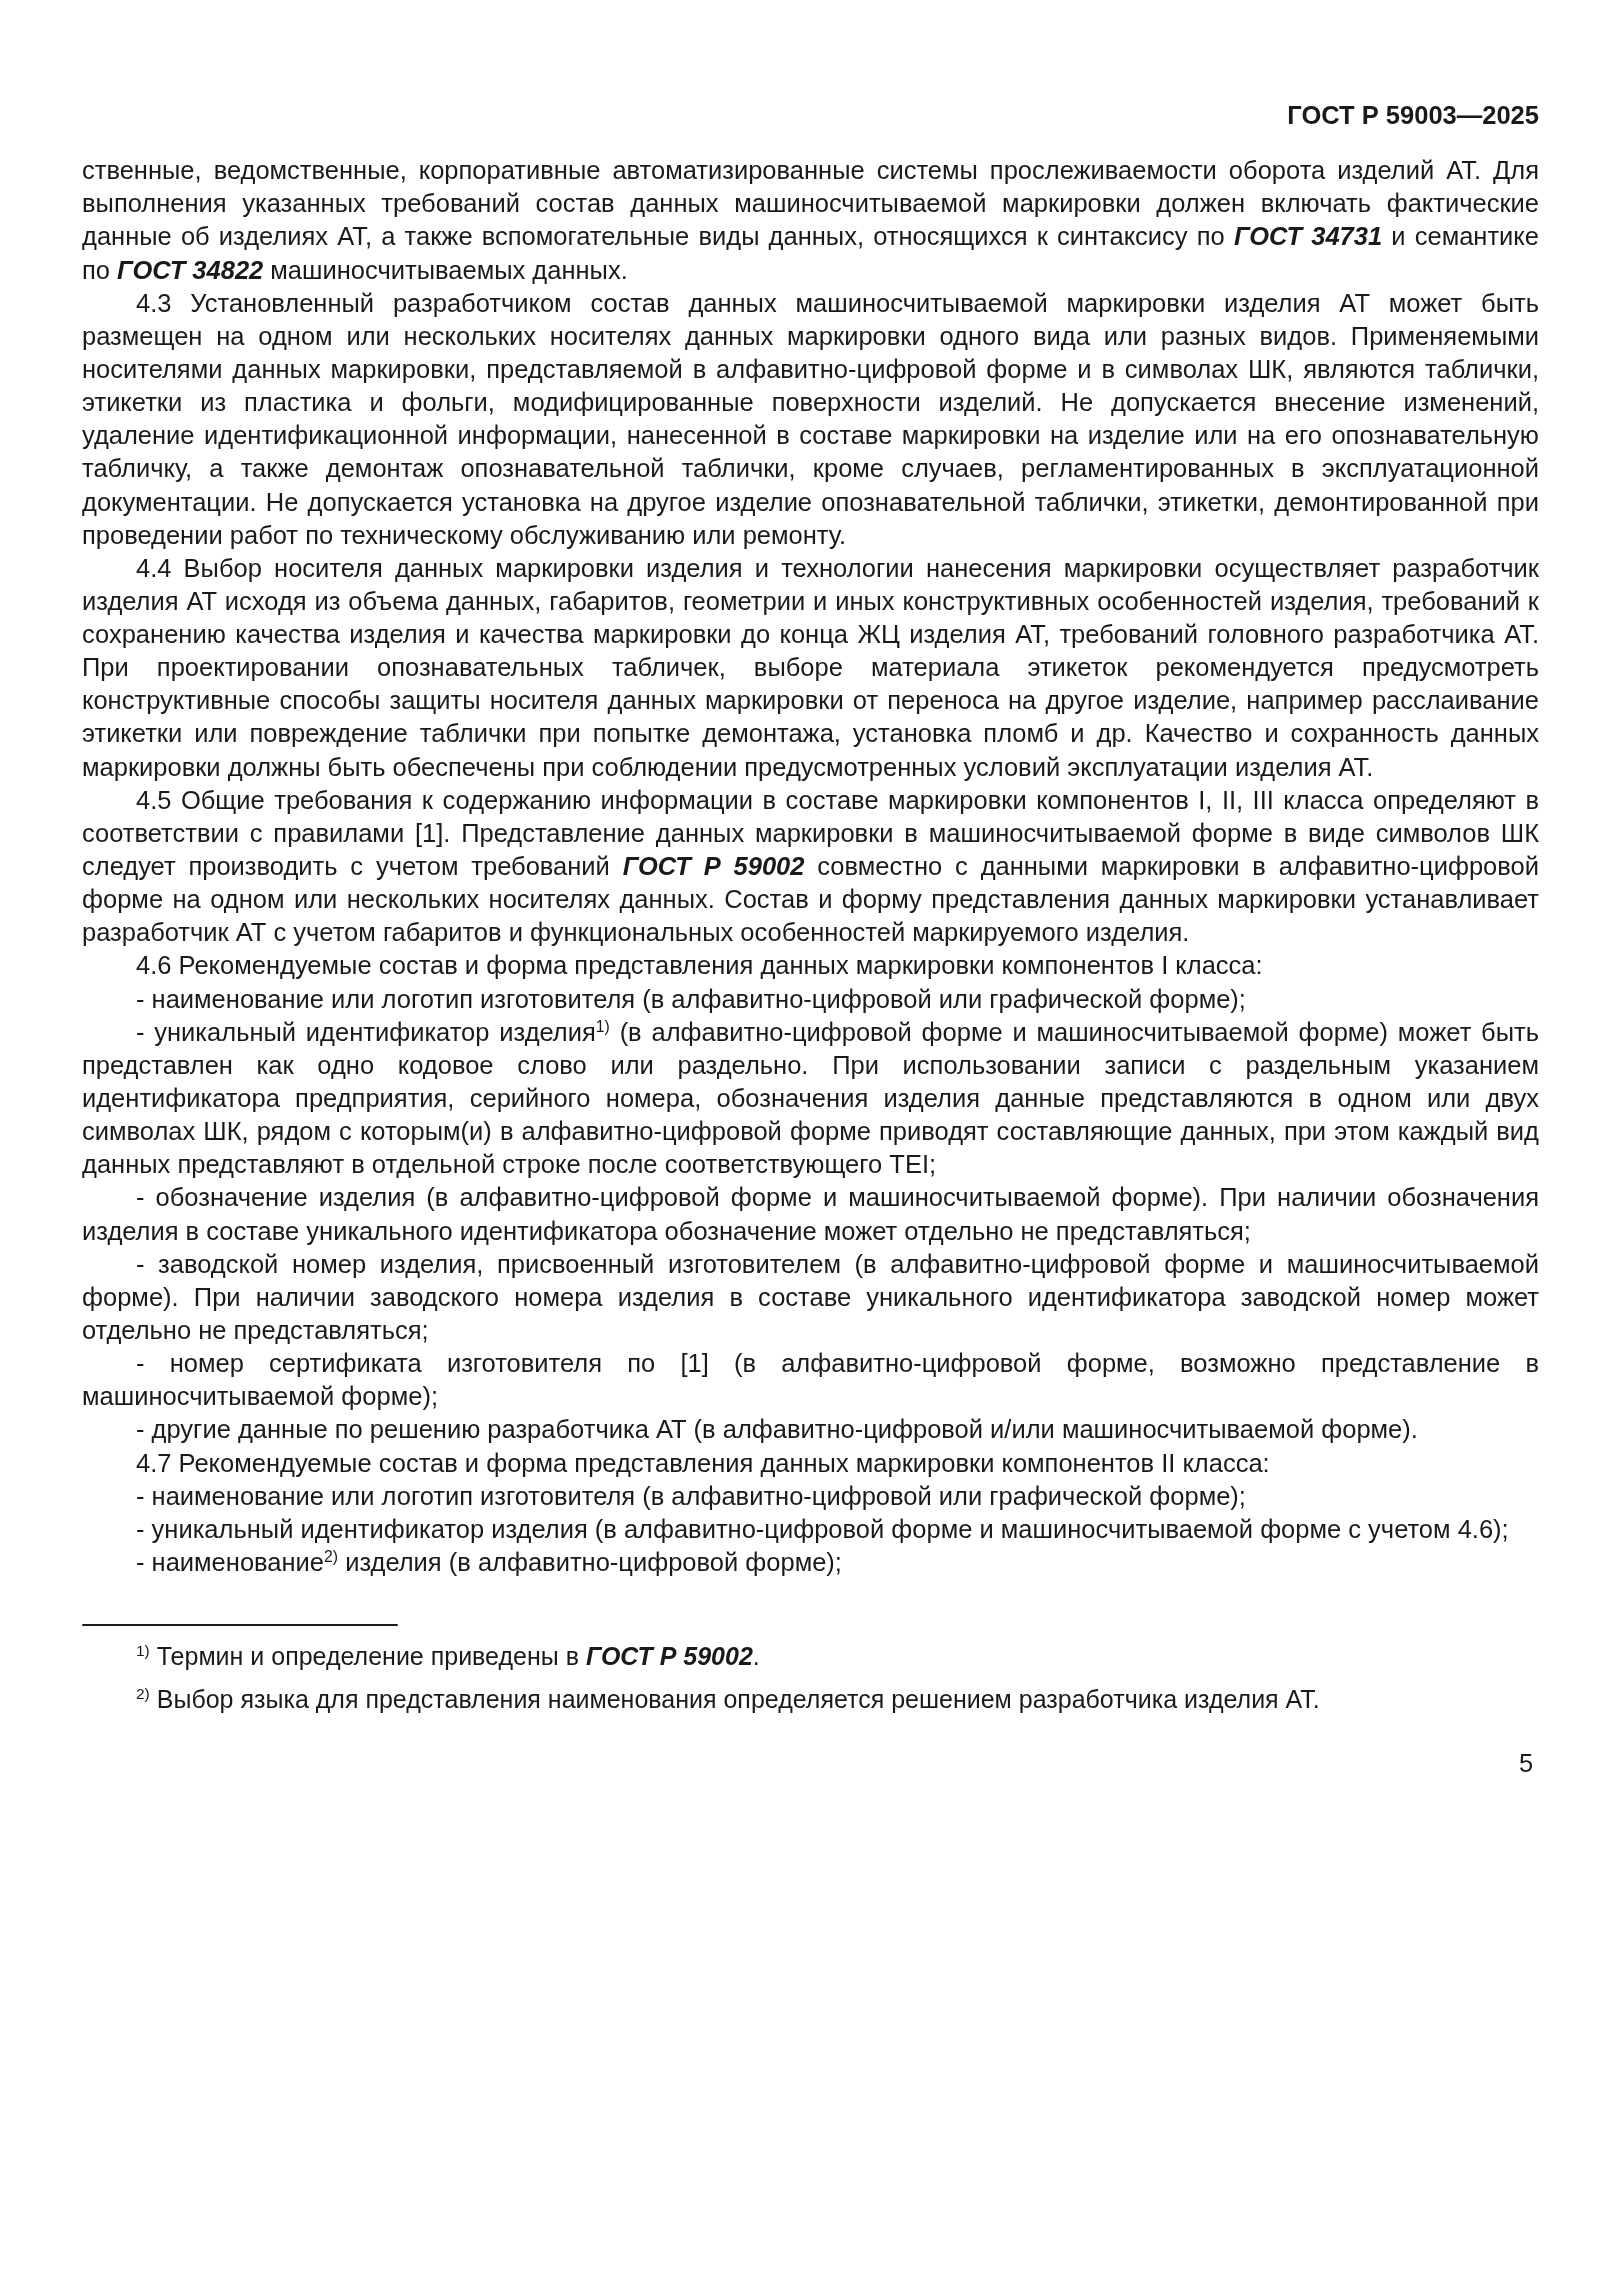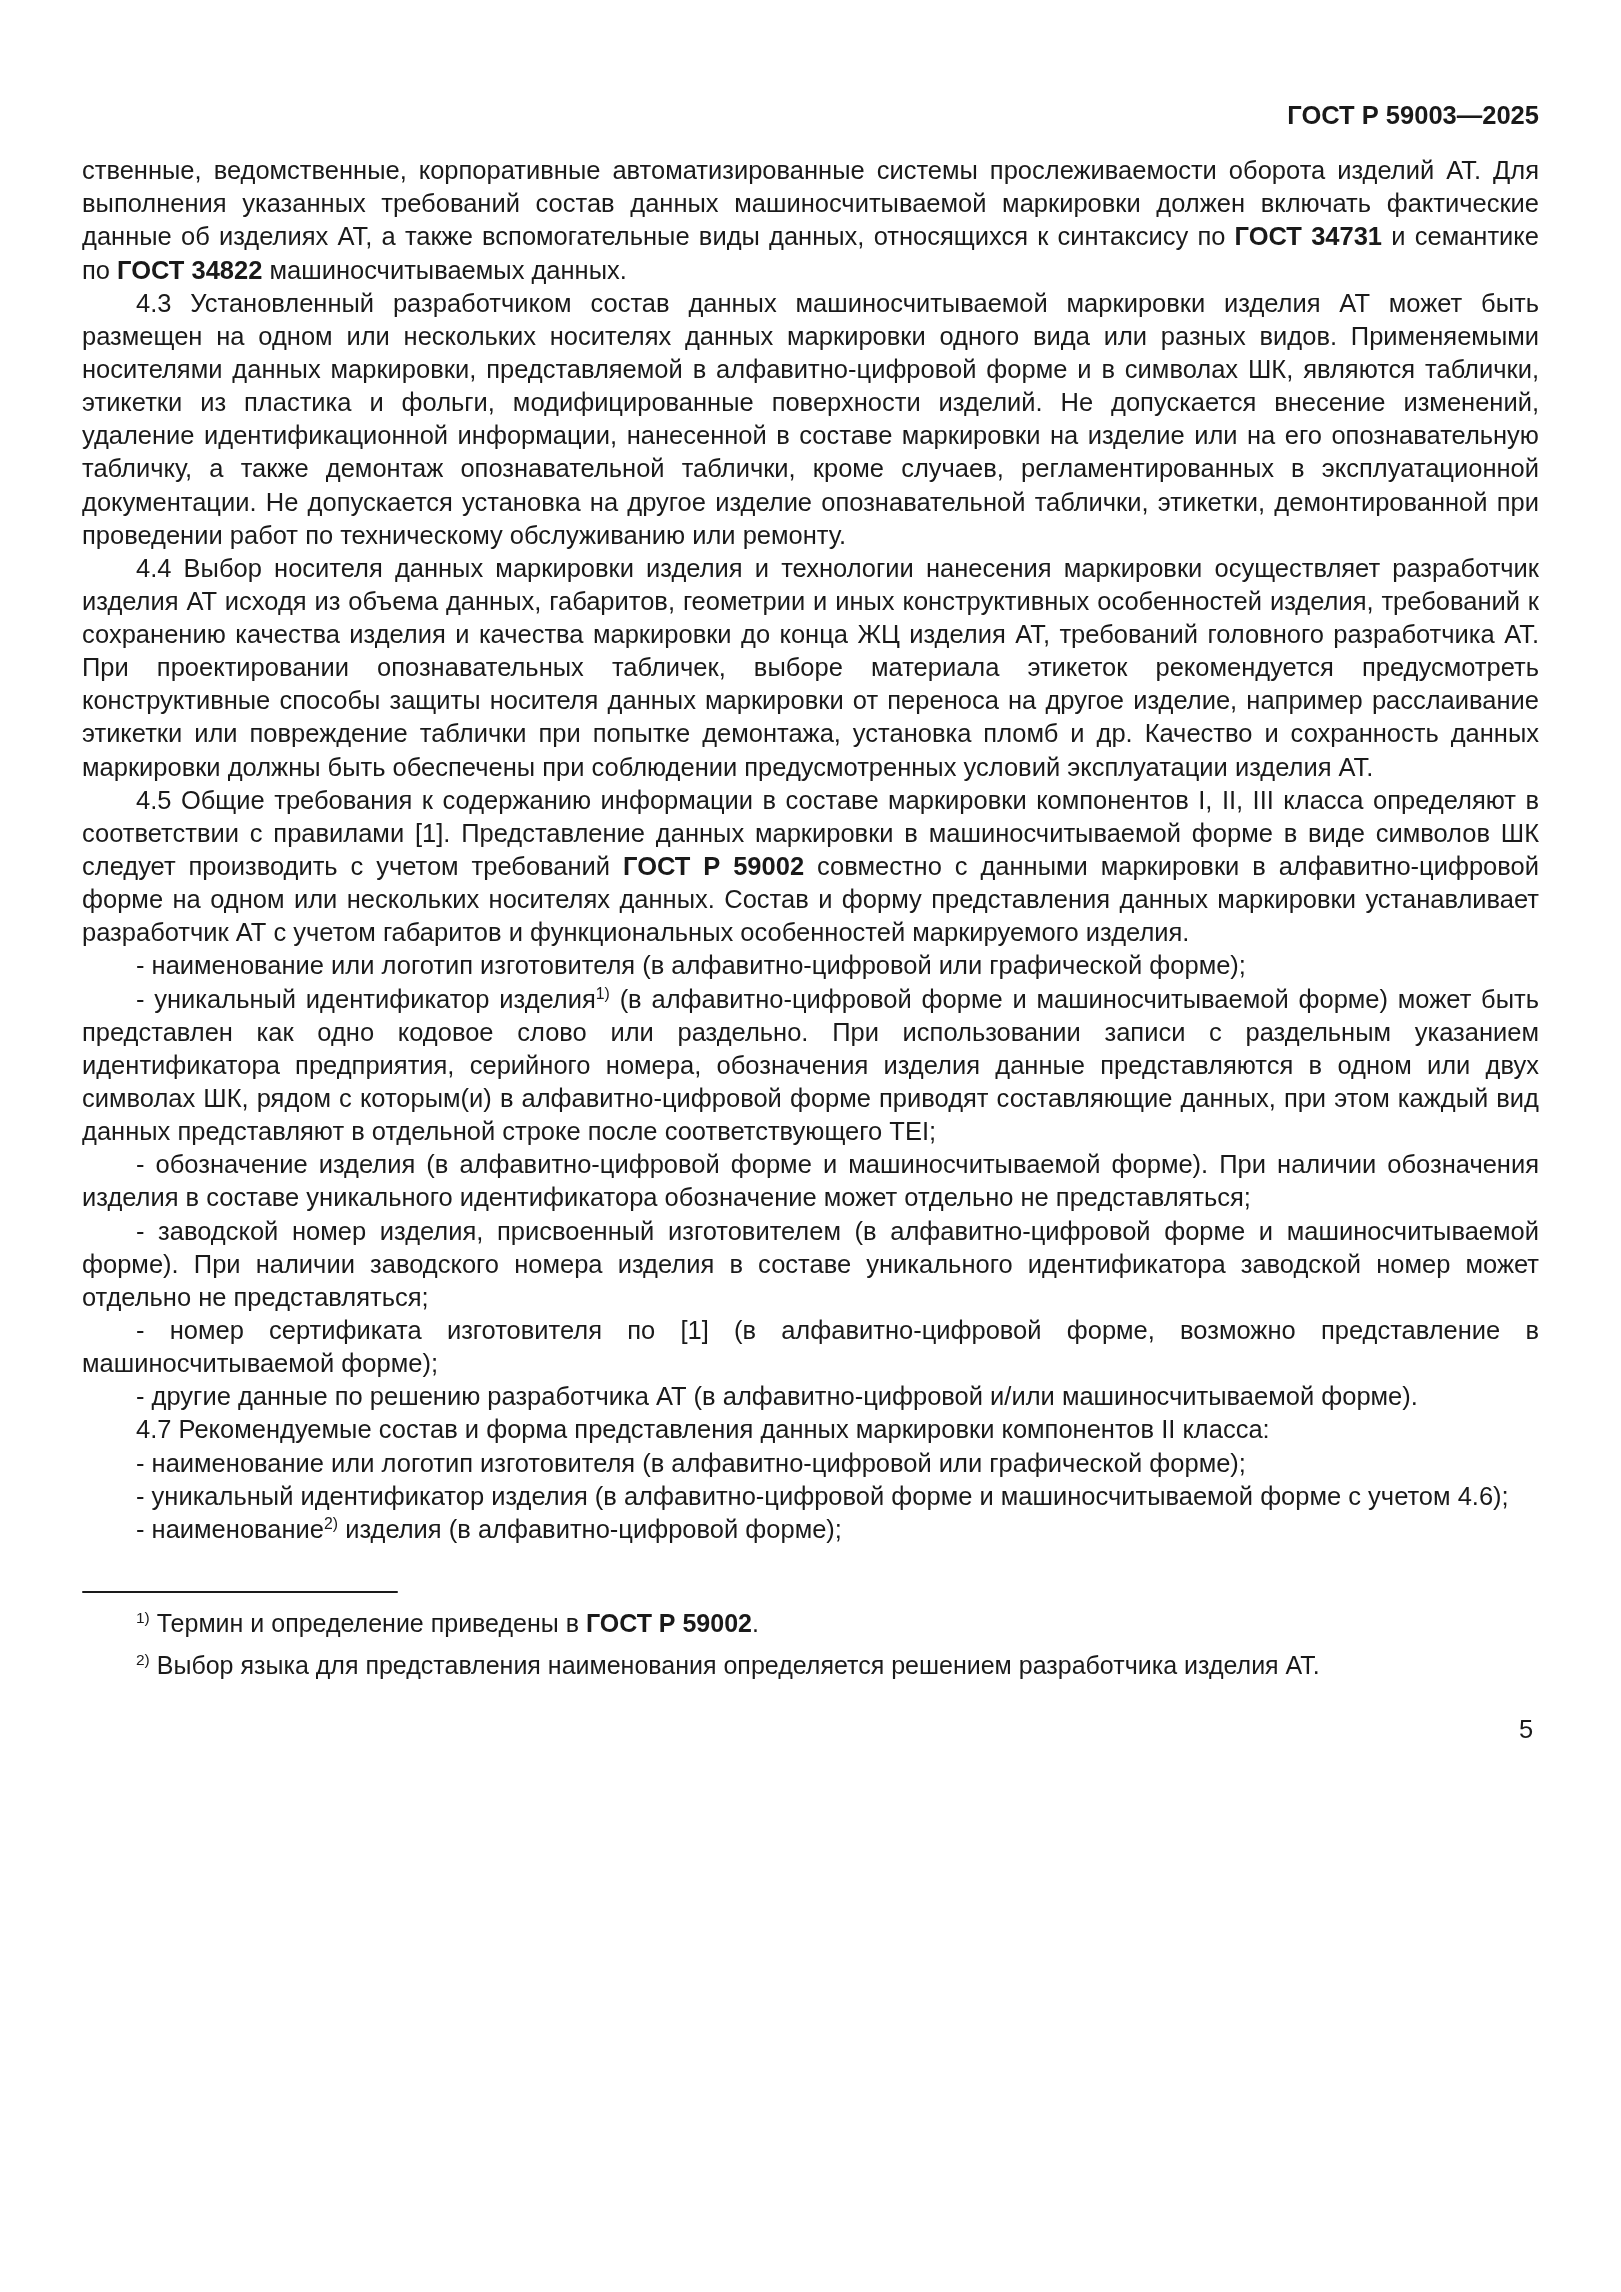--- a/index.html
+++ b/index.html
@@ -35,21 +35,21 @@
   }
   .para {
     margin: 0;
     text-indent: 54px;
   }
   .para.no-indent { text-indent: 0; }
   sup {
     font-size: 0.62em;
     line-height: 0;
   }
-  strong, .bold { font-weight: 700; }
+  strong, .bold { font-weight: 700; font-style: italic; }
   .footnote-section { margin-top: 45px; }
   .fn-rule {
     width: 316px;
     border: 0;
     border-top: 2px solid var(--text-color, #1a1a1a);
     margin: 0 0 13.7px 0;
   }
   .footnote {
     margin: 0 0 9.8px 0;
     font-size: 25px;
@@ -70,20 +70,21 @@
 <div class="page">
   <div class="content">
 
     <div class="running-header">ГОСТ Р 59003—2025</div>
 
     <div class="body-text">
         <p class="para no-indent"><span>ственные, ведомственные, корпоративные автоматизированные системы прослеживаемости оборота изделий АТ. Для выполнения указанных требований состав данных машиносчитываемой маркировки должен включать фактические данные об изделиях АТ, а также вспомогательные виды данных, относящихся к синтаксису по </span><strong>ГОСТ 34731</strong><span> и семантике по </span><strong>ГОСТ 34822</strong><span> машиносчитываемых данных.</span></p>
         <p class="para"><span>4.3 Установленный разработчиком состав данных машиносчитываемой маркировки изделия АТ может быть размещен на одном или нескольких носителях данных маркировки одного вида или разных видов. Применяемыми носителями данных маркировки, представляемой в алфавитно-цифровой форме и в символах ШК, являются таблички, этикетки из пластика и фольги, модифицированные поверхности изделий. Не допускается внесение изменений, удаление идентификационной информации, нанесенной в составе маркировки на изделие или на его опознавательную табличку, а также демонтаж опознавательной таблички, кроме случаев, регламентированных в эксплуатационной документации. Не допускается установка на другое изделие опознавательной таблички, этикетки, демонтированной при проведении работ по техническому обслуживанию или ремонту.</span></p>
         <p class="para"><span>4.4 Выбор носителя данных маркировки изделия и технологии нанесения маркировки осуществляет разработчик изделия АТ исходя из объема данных, габаритов, геометрии и иных конструктивных особенностей изделия, требований к сохранению качества изделия и качества маркировки до конца ЖЦ изделия АТ, требований головного разработчика АТ. При проектировании опознавательных табличек, выборе материала этикеток рекомендуется предусмотреть конструктивные способы защиты носителя данных маркировки от переноса на другое изделие, например расслаивание этикетки или повреждение таблички при попытке демонтажа, установка пломб и др. Качество и сохранность данных маркировки должны быть обеспечены при соблюдении предусмотренных условий эксплуатации изделия АТ.</span></p>
         <p class="para"><span>4.5 Общие требования к содержанию информации в составе маркировки компонентов I, II, III класса определяют в соответствии с правилами [1]. Представление данных маркировки в машиносчитываемой форме в виде символов ШК следует производить с учетом требований </span><strong>ГОСТ Р 59002</strong><span> совместно с данными маркировки в алфавитно-цифровой форме на одном или нескольких носителях данных. Состав и форму представления данных маркировки устанавливает разработчик АТ с учетом габаритов и функциональных особенностей маркируемого изделия.</span></p>
+        <p class="para"><span>4.6 Рекомендуемые состав и форма представления данных маркировки компонентов I класса:</span></p>
         <p class="para"><span>- наименование или логотип изготовителя (в алфавитно-цифровой или графической форме);</span></p>
         <p class="para"><span>- уникальный идентификатор изделия</span><sup>1)</sup><span> (в алфавитно-цифровой форме и машиносчитываемой форме) может быть представлен как одно кодовое слово или раздельно. При использовании записи с раздельным указанием идентификатора предприятия, серийного номера, обозначения изделия данные представляются в одном или двух символах ШК, рядом с которым(и) в алфавитно-цифровой форме приводят составляющие данных, при этом каждый вид данных представляют в отдельной строке после соответствующего TEI;</span></p>
         <p class="para"><span>- обозначение изделия (в алфавитно-цифровой форме и машиносчитываемой форме). При наличии обозначения изделия в составе уникального идентификатора обозначение может отдельно не представляться;</span></p>
         <p class="para"><span>- заводской номер изделия, присвоенный изготовителем (в алфавитно-цифровой форме и машиносчитываемой форме). При наличии заводского номера изделия в составе уникального идентификатора заводской номер может отдельно не представляться;</span></p>
         <p class="para"><span>- номер сертификата изготовителя по [1] (в алфавитно-цифровой форме, возможно представление в машиносчитываемой форме);</span></p>
         <p class="para"><span>- другие данные по решению разработчика АТ (в алфавитно-цифровой и/или машиносчитываемой форме).</span></p>
         <p class="para"><span>4.7 Рекомендуемые состав и форма представления данных маркировки компонентов II класса:</span></p>
         <p class="para"><span>- наименование или логотип изготовителя (в алфавитно-цифровой или графической форме);</span></p>
         <p class="para"><span>- уникальный идентификатор изделия (в алфавитно-цифровой форме и машиносчитываемой форме с учетом 4.6);</span></p>
         <p class="para"><span>- наименование</span><sup>2)</sup><span> изделия (в алфавитно-цифровой форме);</span></p>

